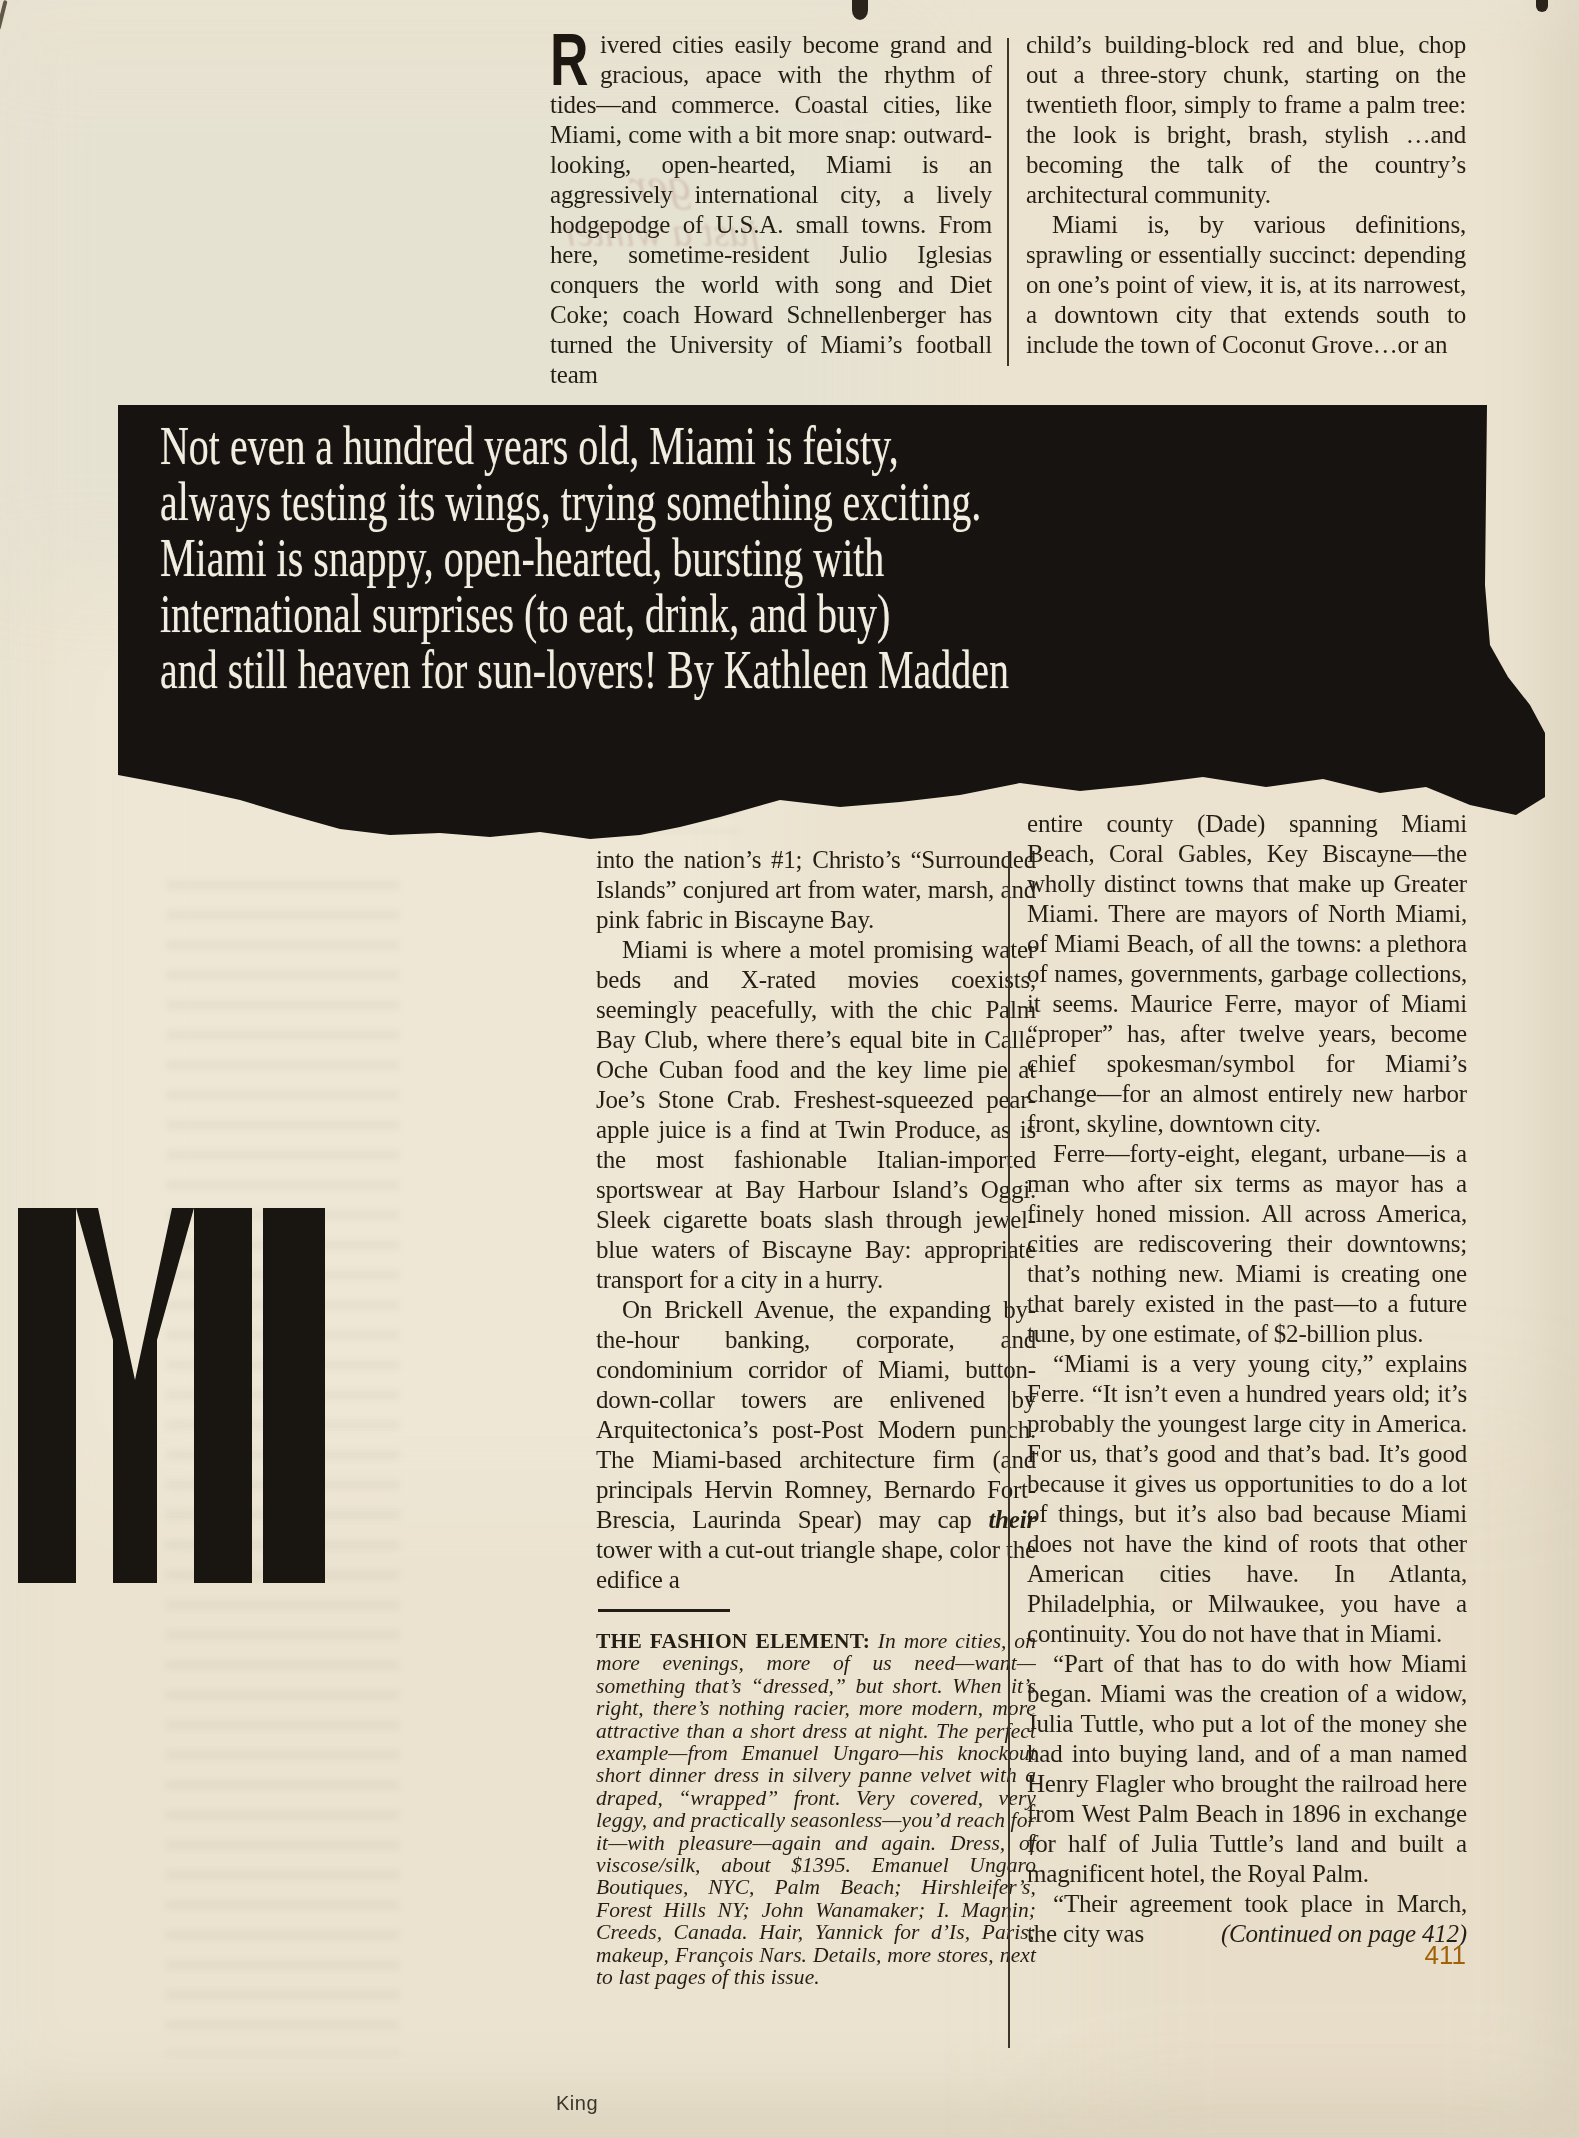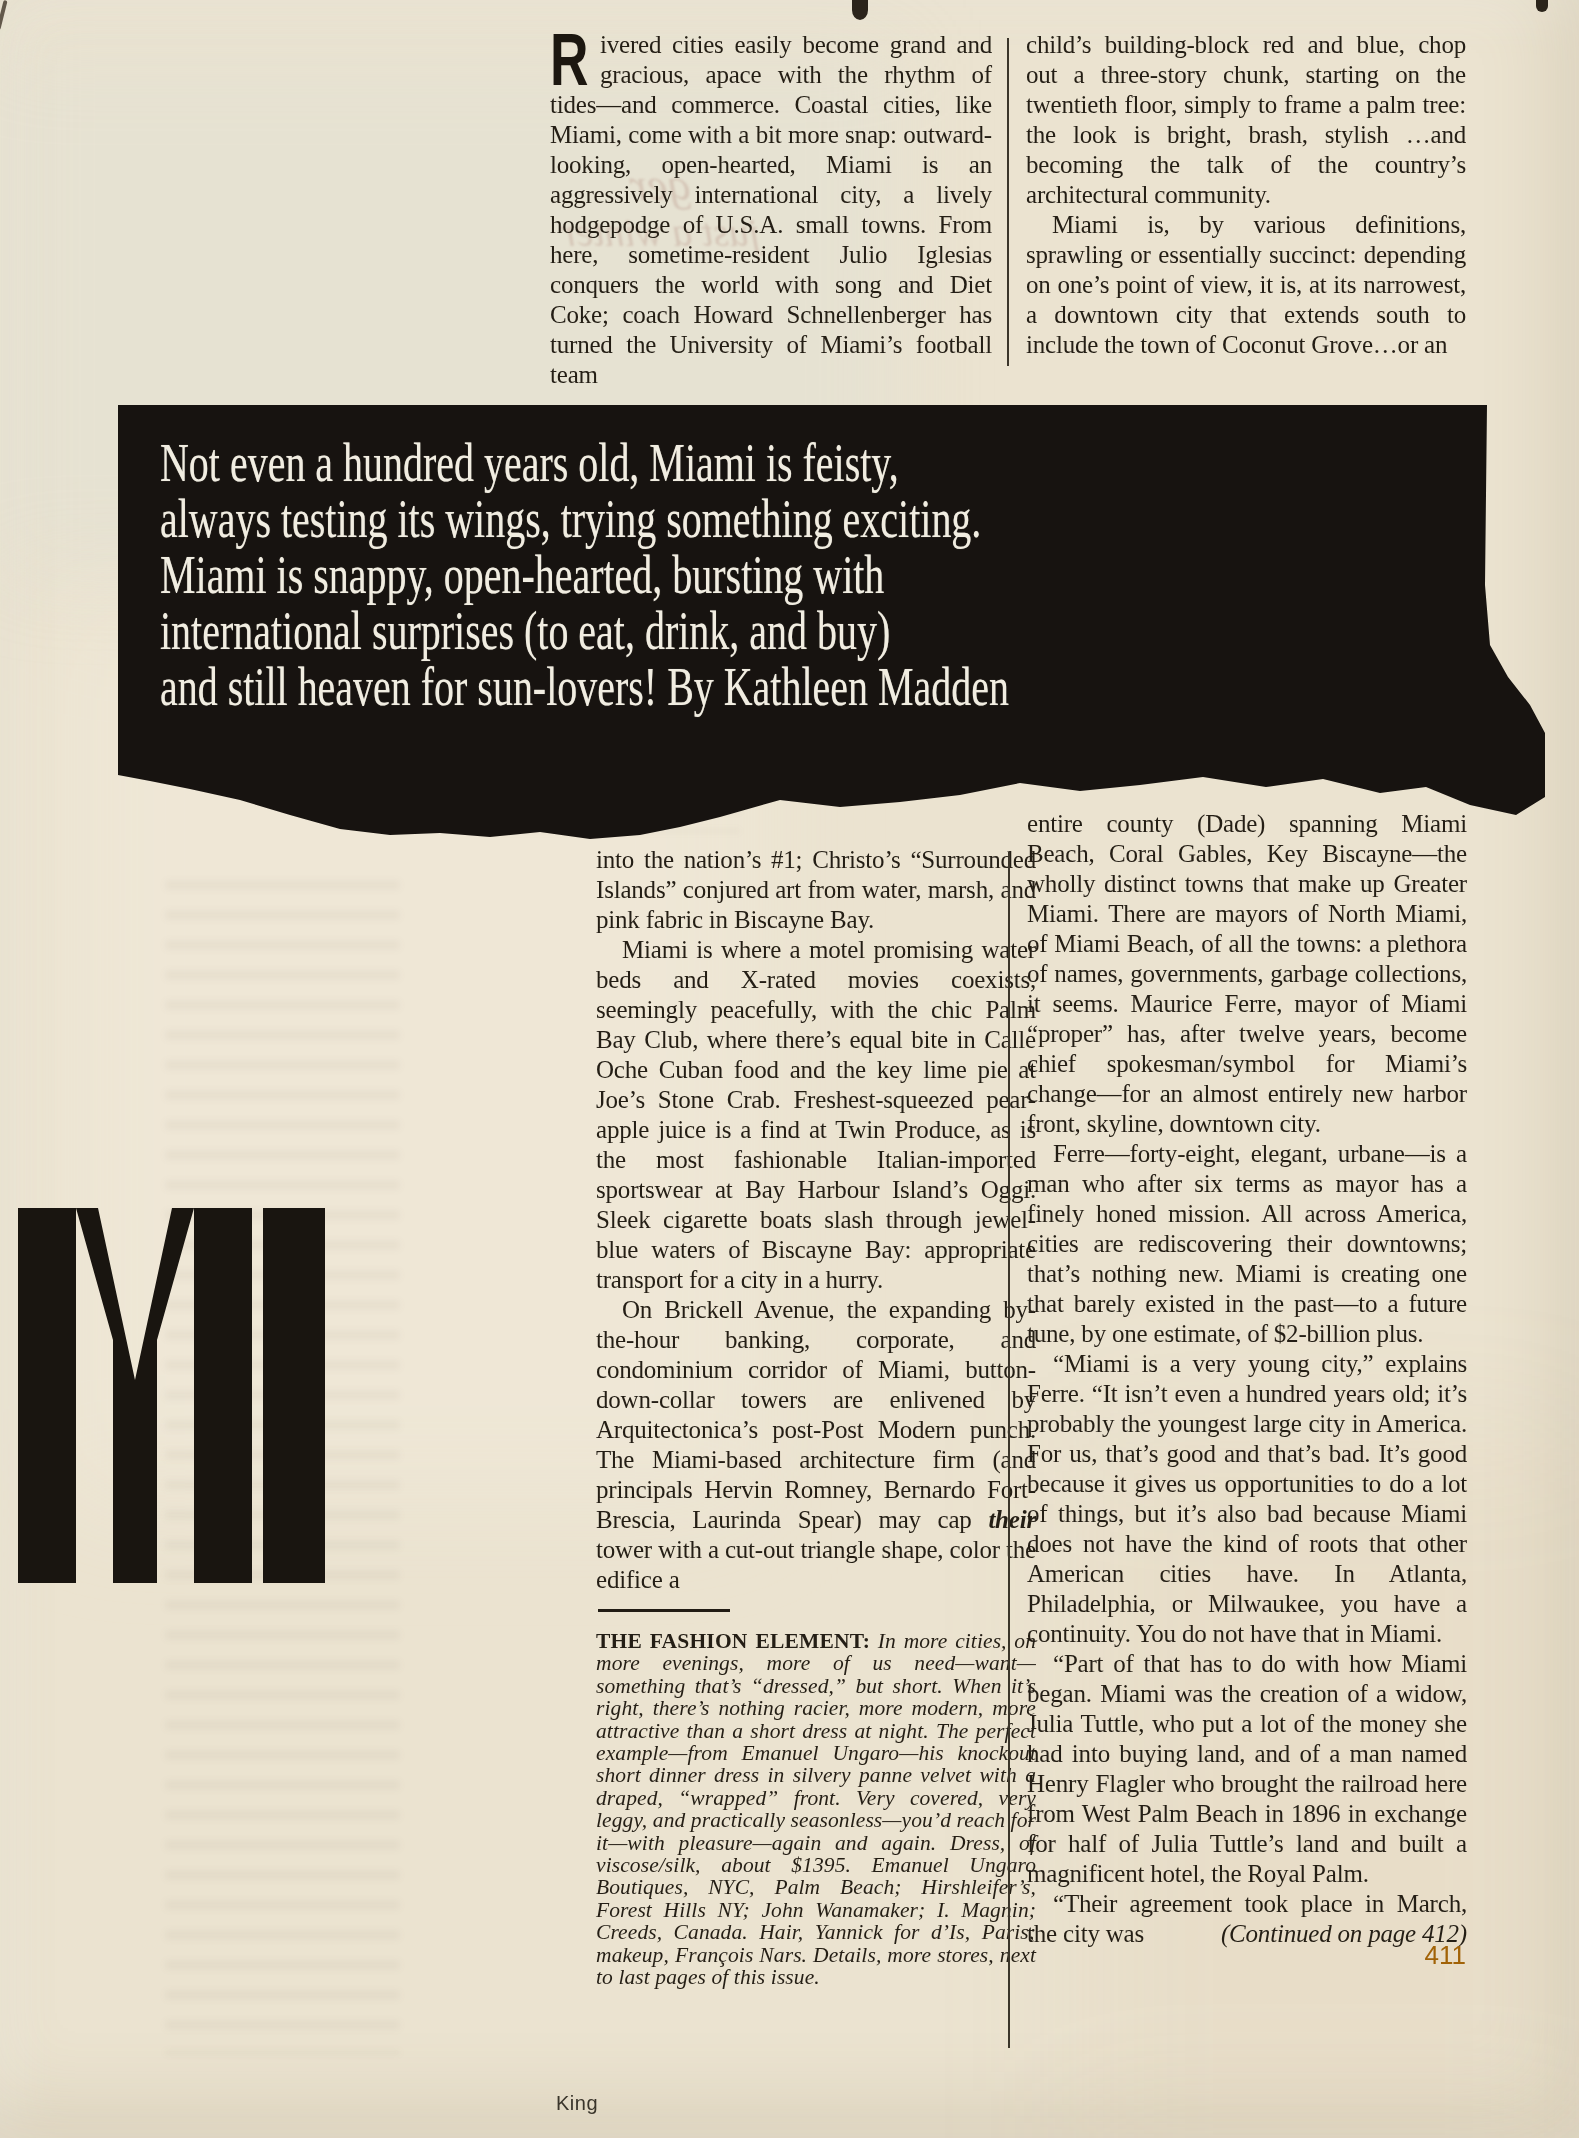--- a/index.html
+++ b/index.html
@@ -30,21 +30,21 @@
     transform:scaleX(0.72);transform-origin:left top;
     margin:2px 6px 0 0;width:44px;height:58px;overflow:visible;
   }
 
   
   .banner{
     position:absolute;left:118px;top:405px;width:1427px;height:438px;
     background:#171310;
     clip-path:polygon(0px 0px,1369px 0px,1367px 180px,1372px 240px,1390px 272px,1412px 300px,1427px 328px,1427px 392px,1398px 410px,1352px 400px,1308px 382px,1262px 388px,1205px 374px,1148px 382px,1085px 372px,1022px 380px,962px 386px,902px 378px,842px 390px,782px 397px,722px 402px,662px 395px,602px 412px,562px 422px,522px 430px,472px 434px,422px 427px,372px 432px,322px 428px,272px 430px,222px 424px,172px 410px,122px 395px,72px 384px,32px 376px,0px 370px);
   }
-  .banner-text{padding:30px 0 0 42px;}
+  .banner-text{padding:13px 0 0 42px;}
   .banner-line{
     font-size:54px;line-height:56px;color:#f1ede1;white-space:nowrap;
     transform:scaleX(0.74);transform-origin:left top;
     text-shadow:0 0 1px rgba(241,237,225,0.55);
   }
 
   
   .mi-svg{position:absolute;left:14px;top:1200px;}
 
   

